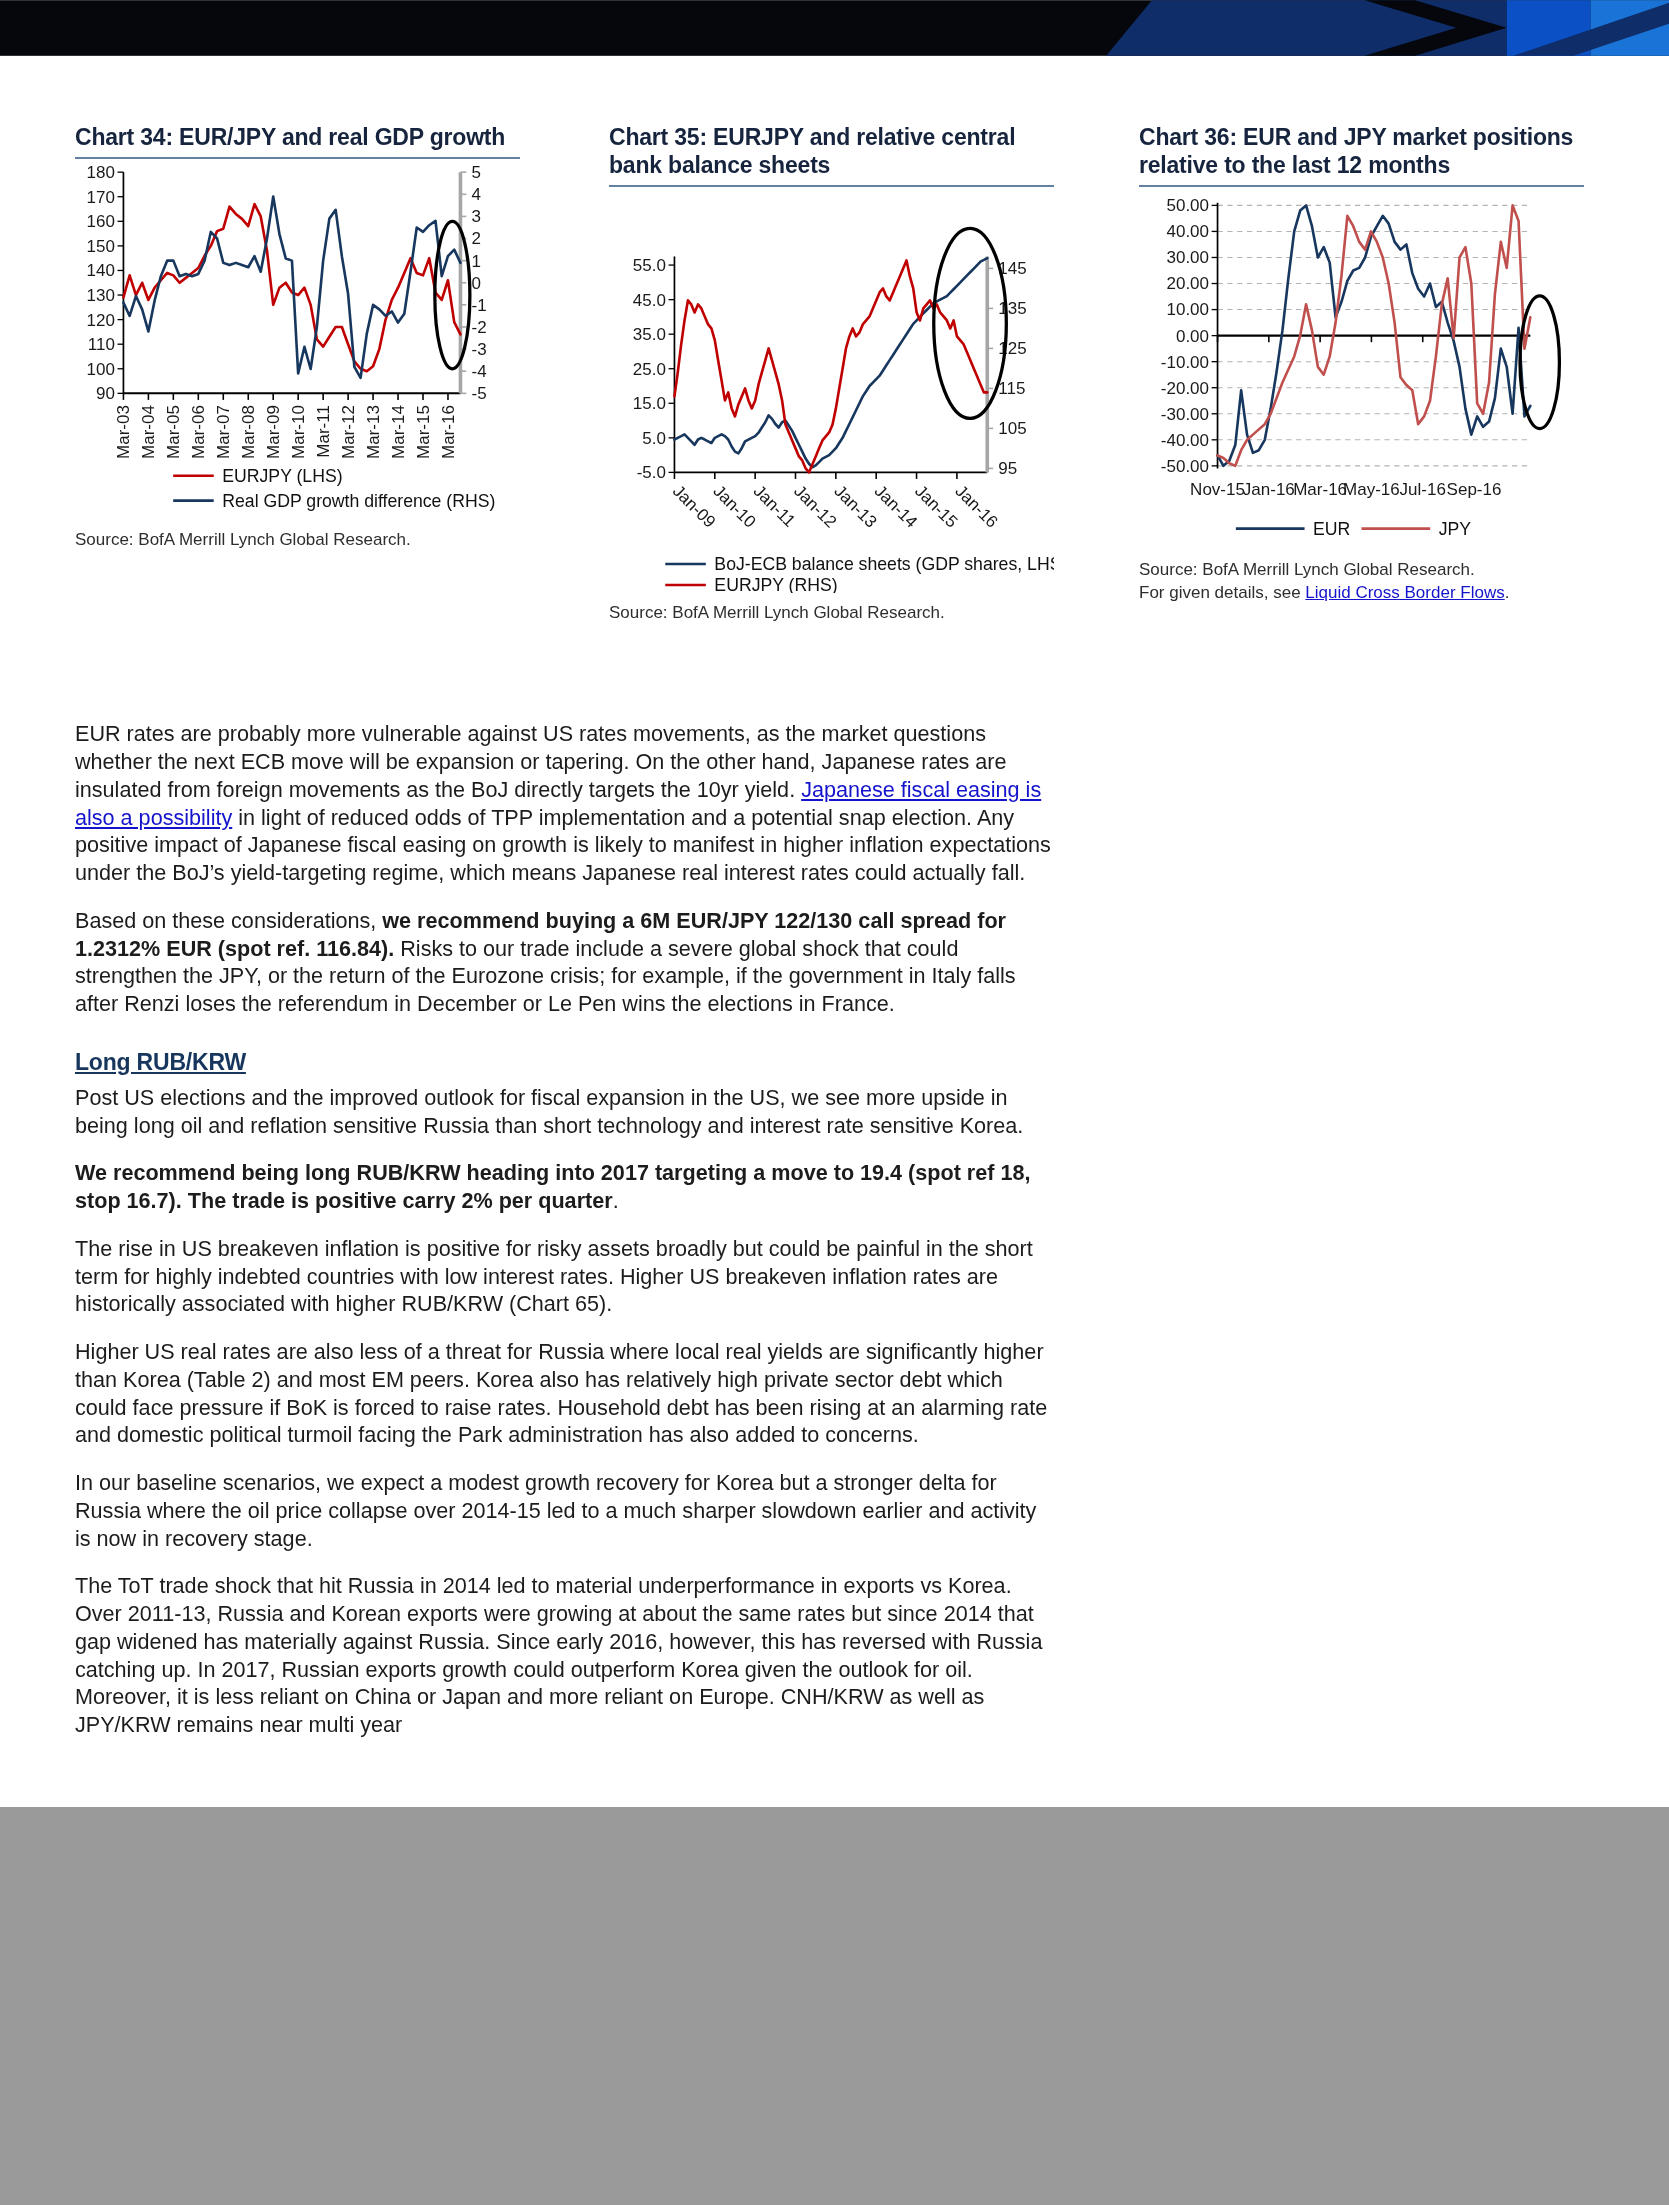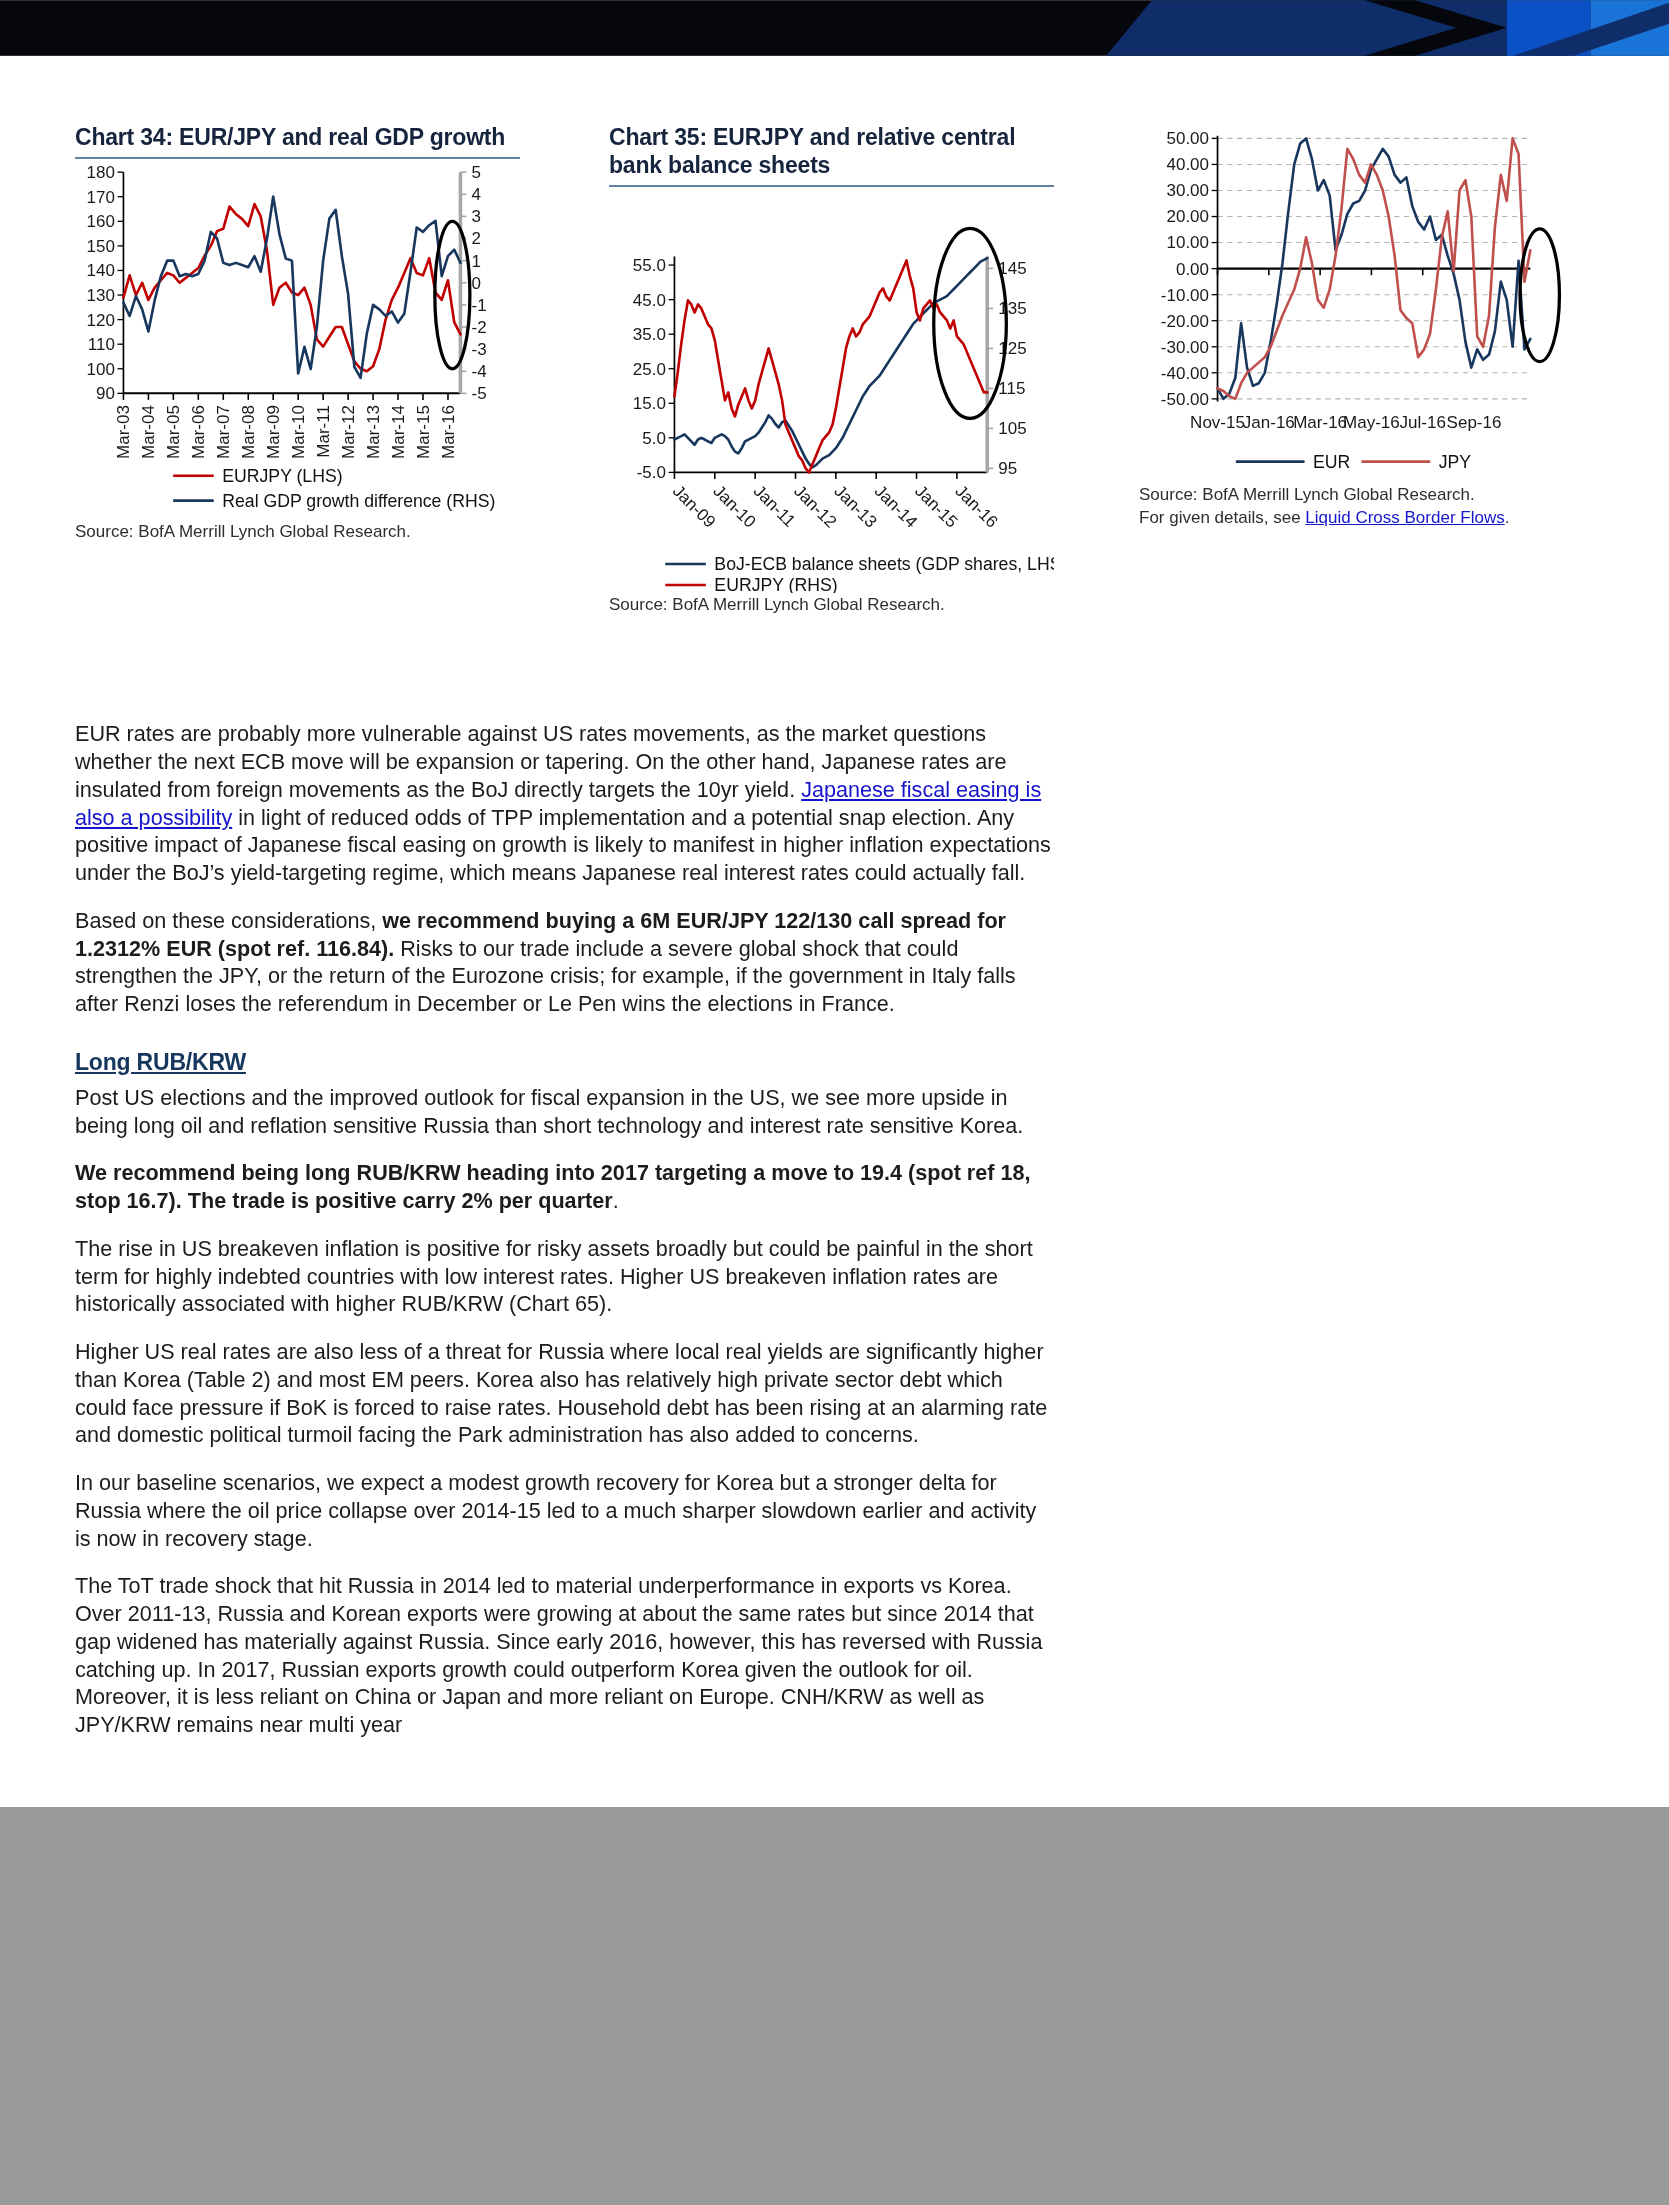--- a/index.html
+++ b/index.html
@@ -7,21 +7,21 @@
         font-family:"Liberation Sans",sans-serif;color:#1c1c1c;}
   
   .banner{position:absolute;left:0;top:0;width:1669px;height:56px;}
   .banner svg{display:block;}
   
   .chart-col{position:absolute;top:124px;width:445px;}
   #col1{left:75px;} #col2{left:609px;} #col3{left:1139px;}
   .chart-title{font-size:23px;font-weight:700;color:#16243e;line-height:1.2;
                letter-spacing:-0.2px;padding-bottom:5.9px;border-bottom:2px solid #62809f;margin-bottom:3.9px;}
   .chart-col svg{display:block;width:445px;height:auto;}
-  .src{font-size:17px;color:#2e2e2e;margin-top:1px;line-height:1.35;}
+  .src{font-size:17px;color:#2e2e2e;margin-top:9px;line-height:1.35;}
   .tick{font-size:26px;fill:#1a1a1a;}
   .leg{font-size:27px;fill:#111111;}
   
   .body-col{position:absolute;left:75px;top:720px;width:977px;font-size:21.6px;line-height:1.29;}
   .body-col p{margin:0 0 19.6px 0;}
   .body-col h2{font-size:23px;color:#17365d;margin:30px 0 6.5px 0;letter-spacing:-0.2px;text-decoration:underline;}
   .b{font-weight:700;}
   .lnk{color:#1414cc;text-decoration:underline;cursor:pointer;}
   
   .rule{position:absolute;left:75px;width:1520px;top:2030px;height:2.6px;background:#1b2a4a;}
@@ -189,20 +189,21 @@
         <ellipse cx="551.71" cy="202.3" rx="55.448" ry="145.2" fill="none" stroke="#000" stroke-width="5"></ellipse>
         <line x1="86" x2="148" y1="570" y2="570" stroke="#17375e" stroke-width="4"></line>
         <text x="161" y="579" text-anchor="start" class="leg">BoJ-ECB balance sheets (GDP shares, LHS)</text>
         <line x1="86" x2="148" y1="602" y2="602" stroke="#c00000" stroke-width="4"></line>
         <text x="161" y="611" text-anchor="start" class="leg">EURJPY (RHS)</text>
       </svg>
     <div class="src">Source: BofA Merrill Lynch Global Research.</div>
   </div>
 
   <div class="chart-col" id="col3">
+    <div class="chart-title">Chart 36: EUR and JPY market positions relative to the last 12 months</div>
     <svg viewBox="0 0 680 548">
         <line x1="120" x2="598" y1="21.98039215686273" y2="21.98039215686273" stroke="#b3b3b3" stroke-width="1.6" stroke-dasharray="8 7"></line>
         <line x1="120" x2="598" y1="61.78431372549018" y2="61.78431372549018" stroke="#b3b3b3" stroke-width="1.6" stroke-dasharray="8 7"></line>
         <line x1="120" x2="598" y1="101.58823529411767" y2="101.58823529411767" stroke="#b3b3b3" stroke-width="1.6" stroke-dasharray="8 7"></line>
         <line x1="120" x2="598" y1="141.3921568627451" y2="141.3921568627451" stroke="#b3b3b3" stroke-width="1.6" stroke-dasharray="8 7"></line>
         <line x1="120" x2="598" y1="181.19607843137254" y2="181.19607843137254" stroke="#b3b3b3" stroke-width="1.6" stroke-dasharray="8 7"></line>
         <line x1="120" x2="598" y1="260.80392156862746" y2="260.80392156862746" stroke="#b3b3b3" stroke-width="1.6" stroke-dasharray="8 7"></line>
         <line x1="120" x2="598" y1="300.6078431372549" y2="300.6078431372549" stroke="#b3b3b3" stroke-width="1.6" stroke-dasharray="8 7"></line>
         <line x1="120" x2="598" y1="340.4117647058824" y2="340.4117647058824" stroke="#b3b3b3" stroke-width="1.6" stroke-dasharray="8 7"></line>
         <line x1="120" x2="598" y1="380.2156862745098" y2="380.2156862745098" stroke="#b3b3b3" stroke-width="1.6" stroke-dasharray="8 7"></line>

